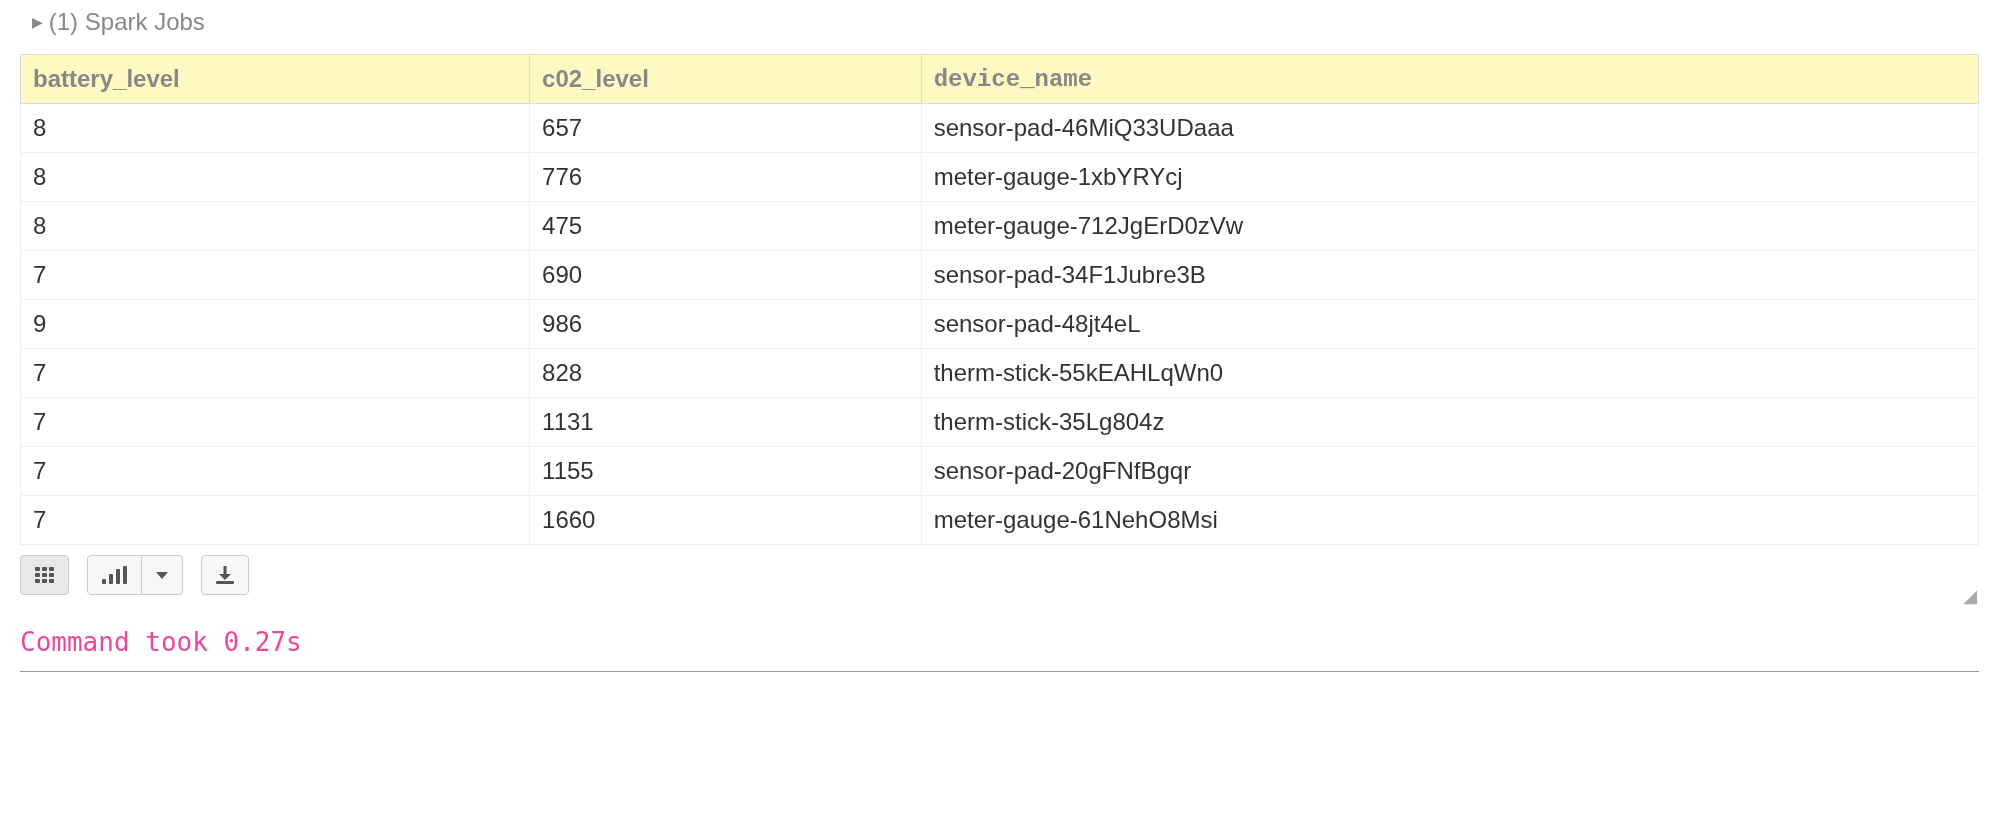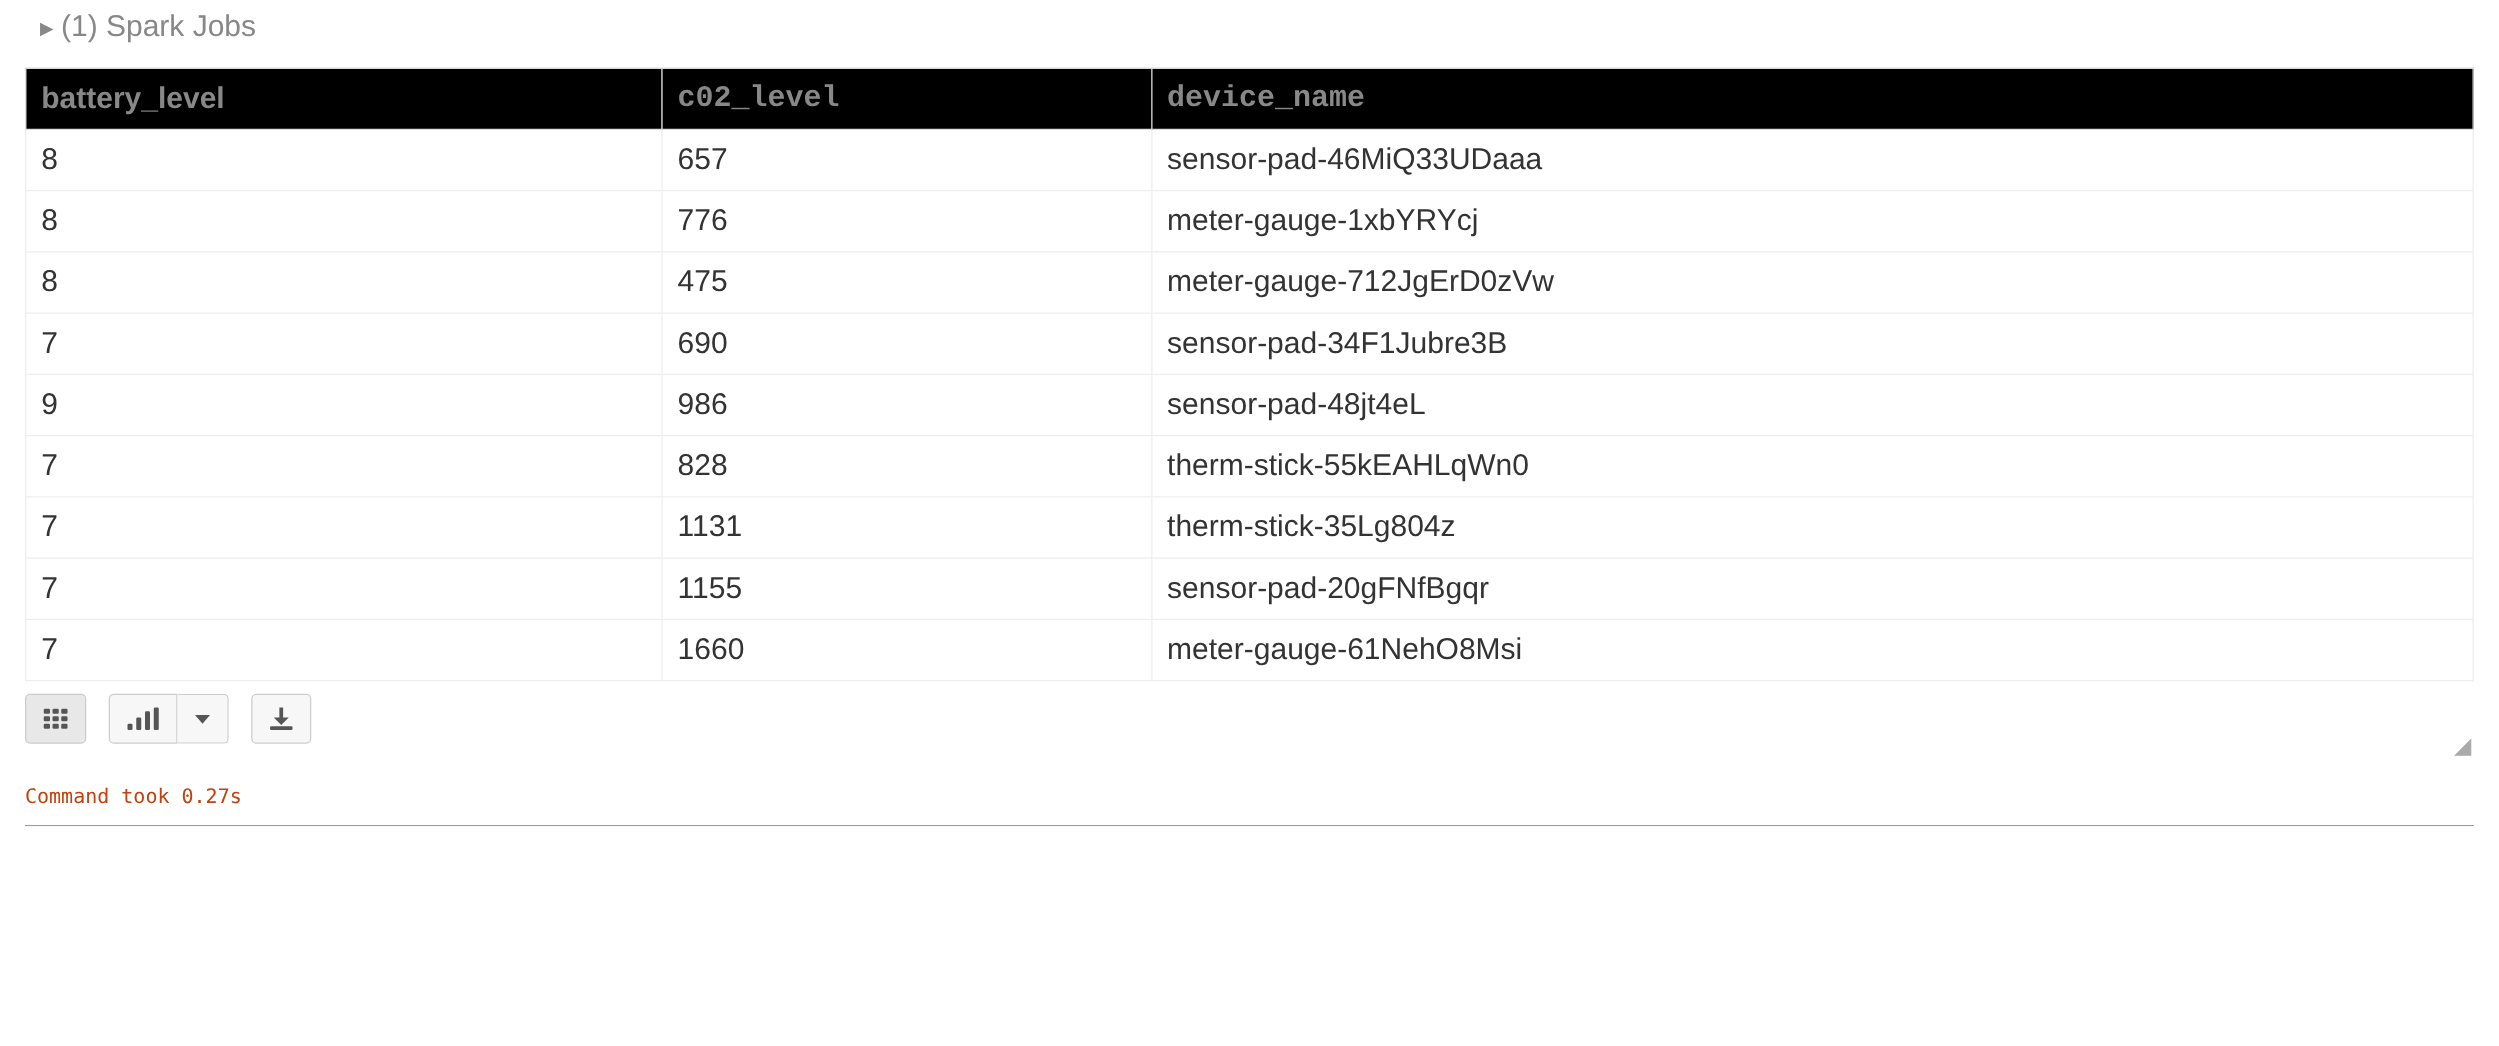--- a/index.html
+++ b/index.html
@@ -27,40 +27,39 @@
     .spark-jobs-header .triangle {
       font-size: 14px;
       color: #888;
     }
     table {
       width: 100%;
       border-collapse: collapse;
       border: 1px solid #ddd;
     }
     thead th {
-      background: #000000;
+      background: #fef9c3;
       color: #888;
       font-weight: bold;
       text-align: left;
       padding: 10px 12px;
       border: 1px solid #ddd;
       font-size: 24px;
     }
     tbody td {
       padding: 10px 12px;
       border: 1px solid #eee;
       font-size: 24px;
       color: #333;
     }
     .col-battery {
       width: 26%;
     }
     .col-co2 {
       width: 20%;
-      font-family: Liberation Mono, monospace;
     }
     .col-device {
       width: 54%;
       font-family: Liberation Mono, monospace;
     }
     .toolbar {
       display: flex;
       gap: 18px;
       margin-top: 10px;
       align-items: center;
@@ -168,22 +167,22 @@
     }
     .resize-handle {
       color: #aaa;
       font-size: 18px;
       cursor: nwse-resize;
       user-select: none;
       line-height: 1;
     }
     .command-time {
       font-family: "Menlo", "Consolas", monospace;
-      color: #c2410c;
-      font-size: 16px;
+      color: #ec4899;
+      font-size: 26px;
       margin-top: 22px;
     }
     .divider {
       border-bottom: 1px solid #999;
       margin-top: 14px;
     }
   </style>
 </head>
 <body>
 

